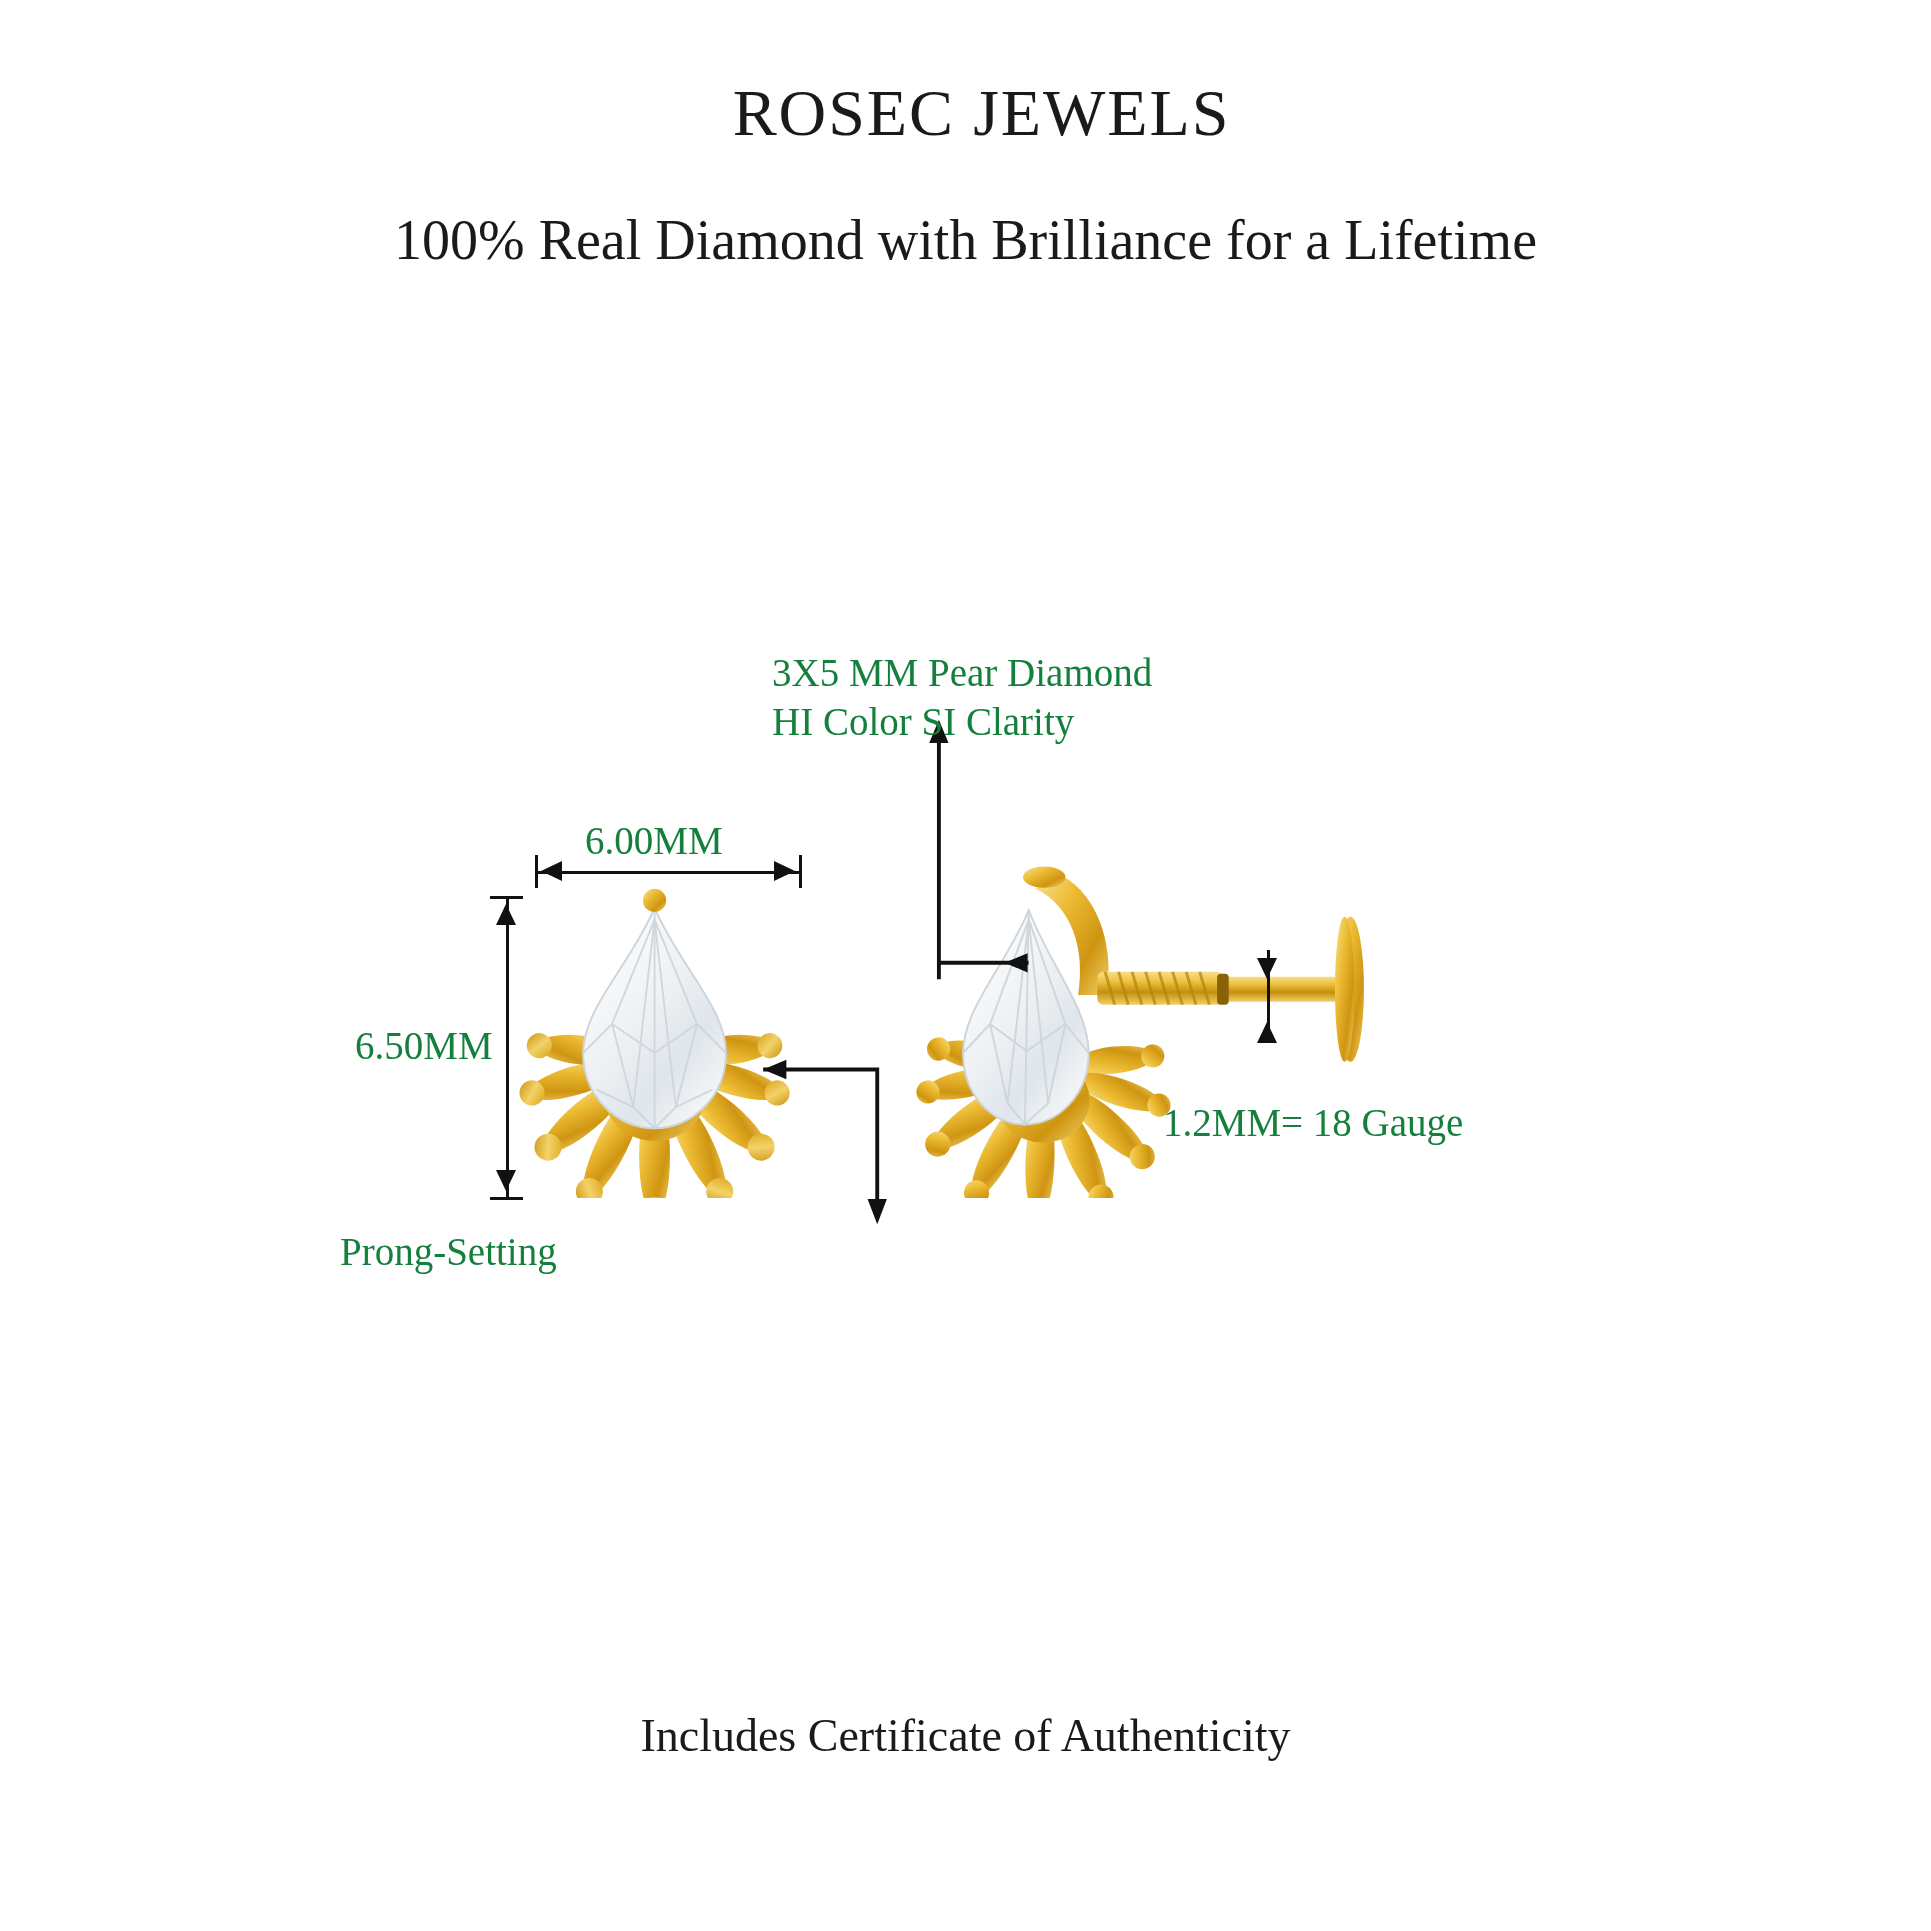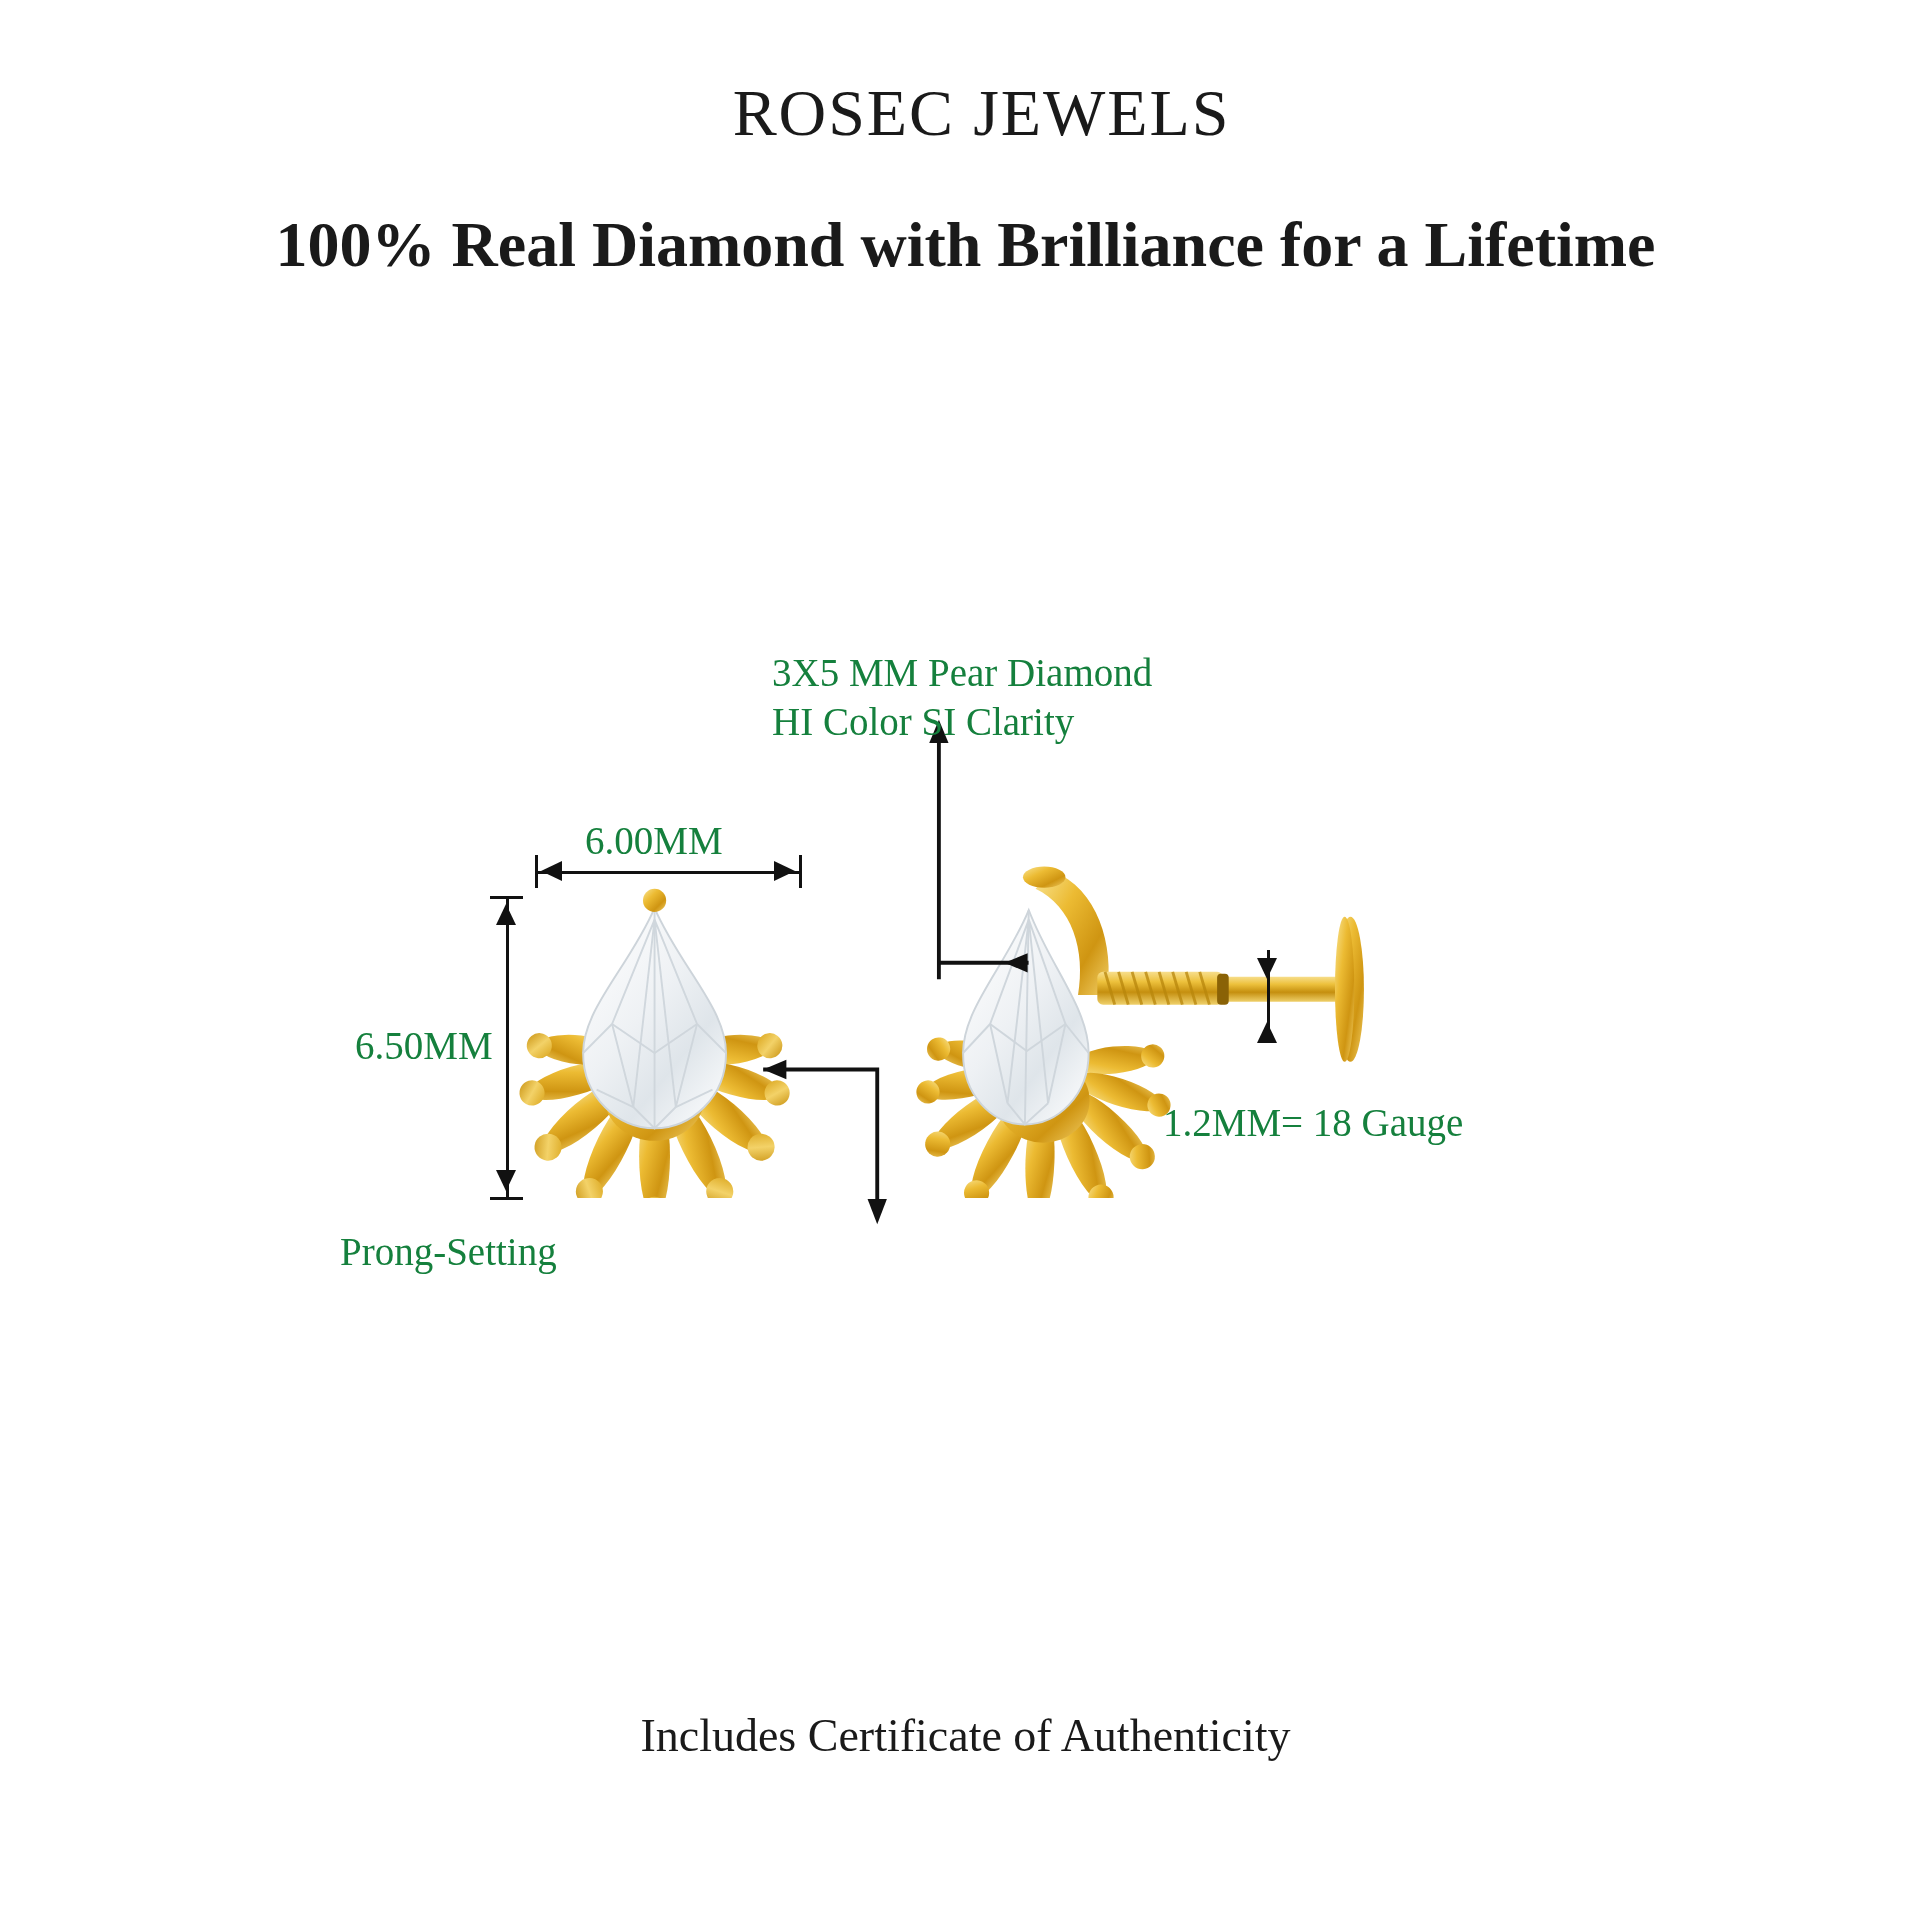--- a/index.html
+++ b/index.html
@@ -24,22 +24,22 @@
     font-size: 66px;
     letter-spacing: 1.9px;
     font-weight: 400;
   }
   .brand-sub {
     position: absolute;
     top: 208px;
     left: 0;
     width: 100%;
     text-align: center;
-    font-size: 64px;
-    font-weight: 700;
+    font-size: 56px;
+    font-weight: 400;
   }
   .footer-note {
     position: absolute;
     top: 1709px;
     left: 0;
     width: 100%;
     text-align: center;
     font-size: 46px;
     font-weight: 400;
   }

